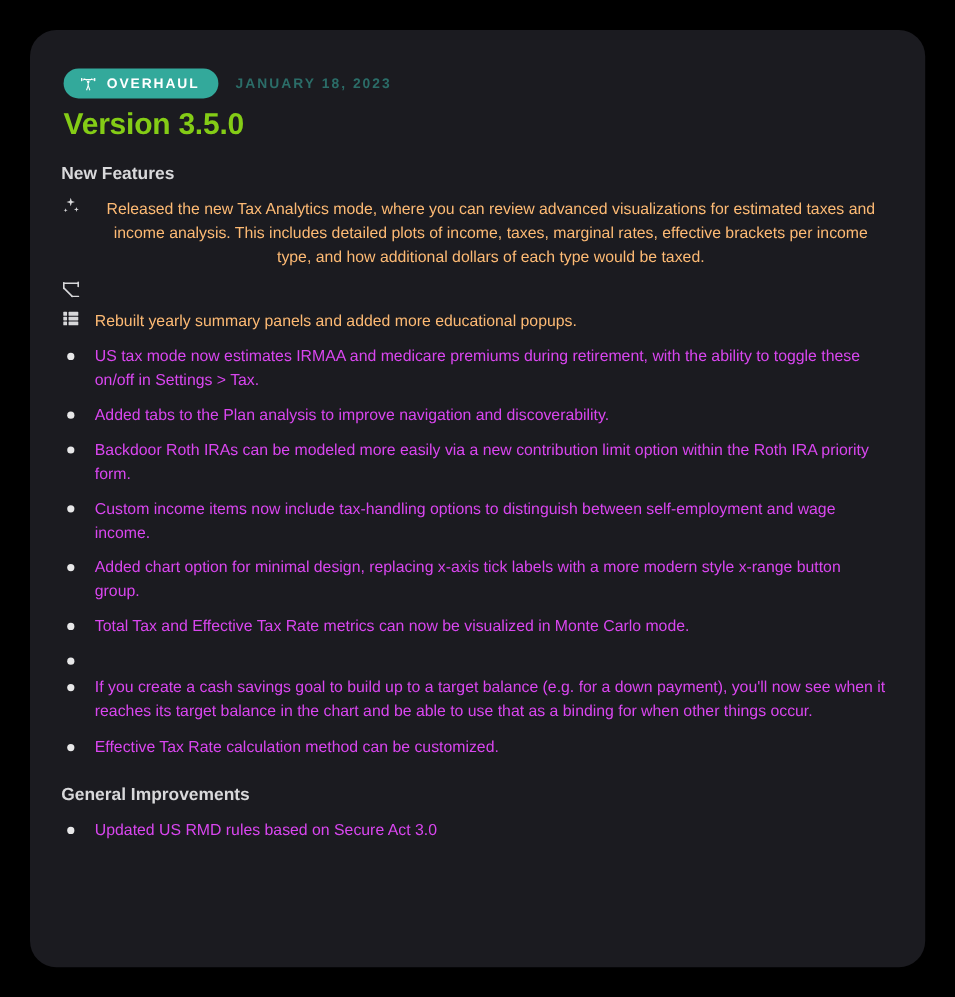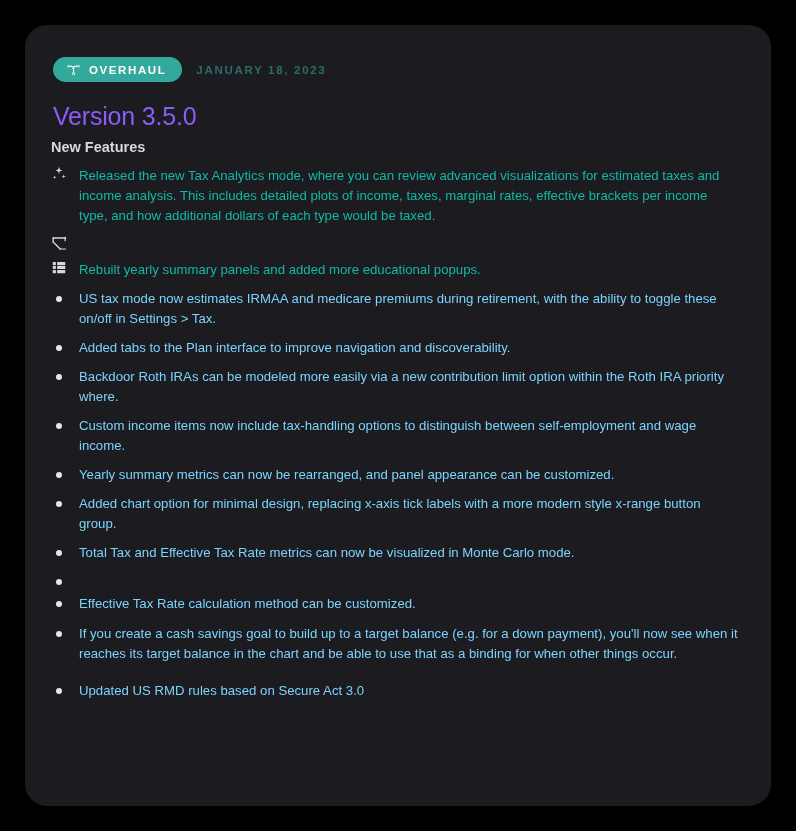--- a/index.html
+++ b/index.html
@@ -53,30 +53,30 @@
   .badge-icon { display: flex; align-items: center; }
 
   .release-date {
     color: #2b6d68;
     font-size: 11.5px;
     font-weight: bold;
     letter-spacing: 1.7px;
   }
 
   .version-title {
-    color: #8b5cf6;
+    color: #84cc16;
     font-size: 25px;
-    font-weight: normal;
+    font-weight: bold;
     letter-spacing: -0.2px;
     padding-left: 14px;
-    margin-top: 20px;
+    margin-top: 8px;
   }
 
   
-  .section { margin-top: 8px; }
+  .section { margin-top: 18px; }
   .section-title {
     color: #d9d9db;
     font-size: 14.5px;
     font-weight: bold;
     padding-left: 12px;
     margin-bottom: 6px;
   }
 
   .item-list { list-style: none; }
 
@@ -98,28 +98,28 @@
 
   .bullet-dot {
     width: 6px;
     height: 6px;
     border-radius: 50%;
     background: #e7e7e8;
     margin-top: 5px;
   }
 
   .item-text {
-    color: #7dd3fc;
+    color: #d946ef;
     font-size: 13.2px;
     line-height: 1.52;
     max-width: 676px;
     padding-right: 10px;
   }
 
-  .item.with-icon .item-text { color: #14b8a6; }
+  .item.with-icon .item-text { color: #fdba74; text-align: center; }
 
   svg { display: block; }
 </style>
 </head>
 <body>
 
 <div class="page">
   <div class="release-card">
 
     <div class="card-header">
@@ -187,72 +187,67 @@
             <li class="item">
               <span class="item-marker">
                 <span class="bullet-dot"></span>
               </span>
               <span class="item-text">US tax mode now estimates IRMAA and medicare premiums during retirement, with the ability to toggle these on/off in Settings &gt; Tax.</span>
             </li>
             <li class="item">
               <span class="item-marker">
                 <span class="bullet-dot"></span>
               </span>
-              <span class="item-text">Added tabs to the Plan interface to improve navigation and discoverability.</span>
-            </li>
-            <li class="item">
-              <span class="item-marker">
-                <span class="bullet-dot"></span>
-              </span>
-              <span class="item-text">Backdoor Roth IRAs can be modeled more easily via a new contribution limit option within the Roth IRA priority where.</span>
+              <span class="item-text">Added tabs to the Plan analysis to improve navigation and discoverability.</span>
+            </li>
+            <li class="item">
+              <span class="item-marker">
+                <span class="bullet-dot"></span>
+              </span>
+              <span class="item-text">Backdoor Roth IRAs can be modeled more easily via a new contribution limit option within the Roth IRA priority form.</span>
             </li>
             <li class="item">
               <span class="item-marker">
                 <span class="bullet-dot"></span>
               </span>
               <span class="item-text">Custom income items now include tax-handling options to distinguish between self-employment and wage income.</span>
             </li>
             <li class="item">
               <span class="item-marker">
                 <span class="bullet-dot"></span>
               </span>
-              <span class="item-text">Yearly summary metrics can now be rearranged, and panel appearance can be customized.</span>
-            </li>
-            <li class="item">
-              <span class="item-marker">
-                <span class="bullet-dot"></span>
-              </span>
               <span class="item-text">Added chart option for minimal design, replacing x-axis tick labels with a more modern style x-range button group.</span>
             </li>
             <li class="item">
               <span class="item-marker">
                 <span class="bullet-dot"></span>
               </span>
               <span class="item-text">Total Tax and Effective Tax Rate metrics can now be visualized in Monte Carlo mode.</span>
             </li>
             <li class="item">
               <span class="item-marker">
                 <span class="bullet-dot"></span>
               </span>
             </li>
             <li class="item">
               <span class="item-marker">
                 <span class="bullet-dot"></span>
               </span>
+              <span class="item-text">If you create a cash savings goal to build up to a target balance (e.g. for a down payment), you'll now see when it reaches its target balance in the chart and be able to use that as a binding for when other things occur.</span>
+            </li>
+            <li class="item">
+              <span class="item-marker">
+                <span class="bullet-dot"></span>
+              </span>
               <span class="item-text">Effective Tax Rate calculation method can be customized.</span>
-            </li>
-            <li class="item">
-              <span class="item-marker">
-                <span class="bullet-dot"></span>
-              </span>
-              <span class="item-text">If you create a cash savings goal to build up to a target balance (e.g. for a down payment), you'll now see when it reaches its target balance in the chart and be able to use that as a binding for when other things occur.</span>
             </li>
           </ul>
         </div>
         <div class="section">
+          <div class="section-title">General Improvements</div>
           <ul class="item-list">
             <li class="item">
               <span class="item-marker">
                 <span class="bullet-dot"></span>
               </span>
               <span class="item-text">Updated US RMD rules based on Secure Act 3.0</span>
             </li>
           </ul>
         </div>
       </div>

